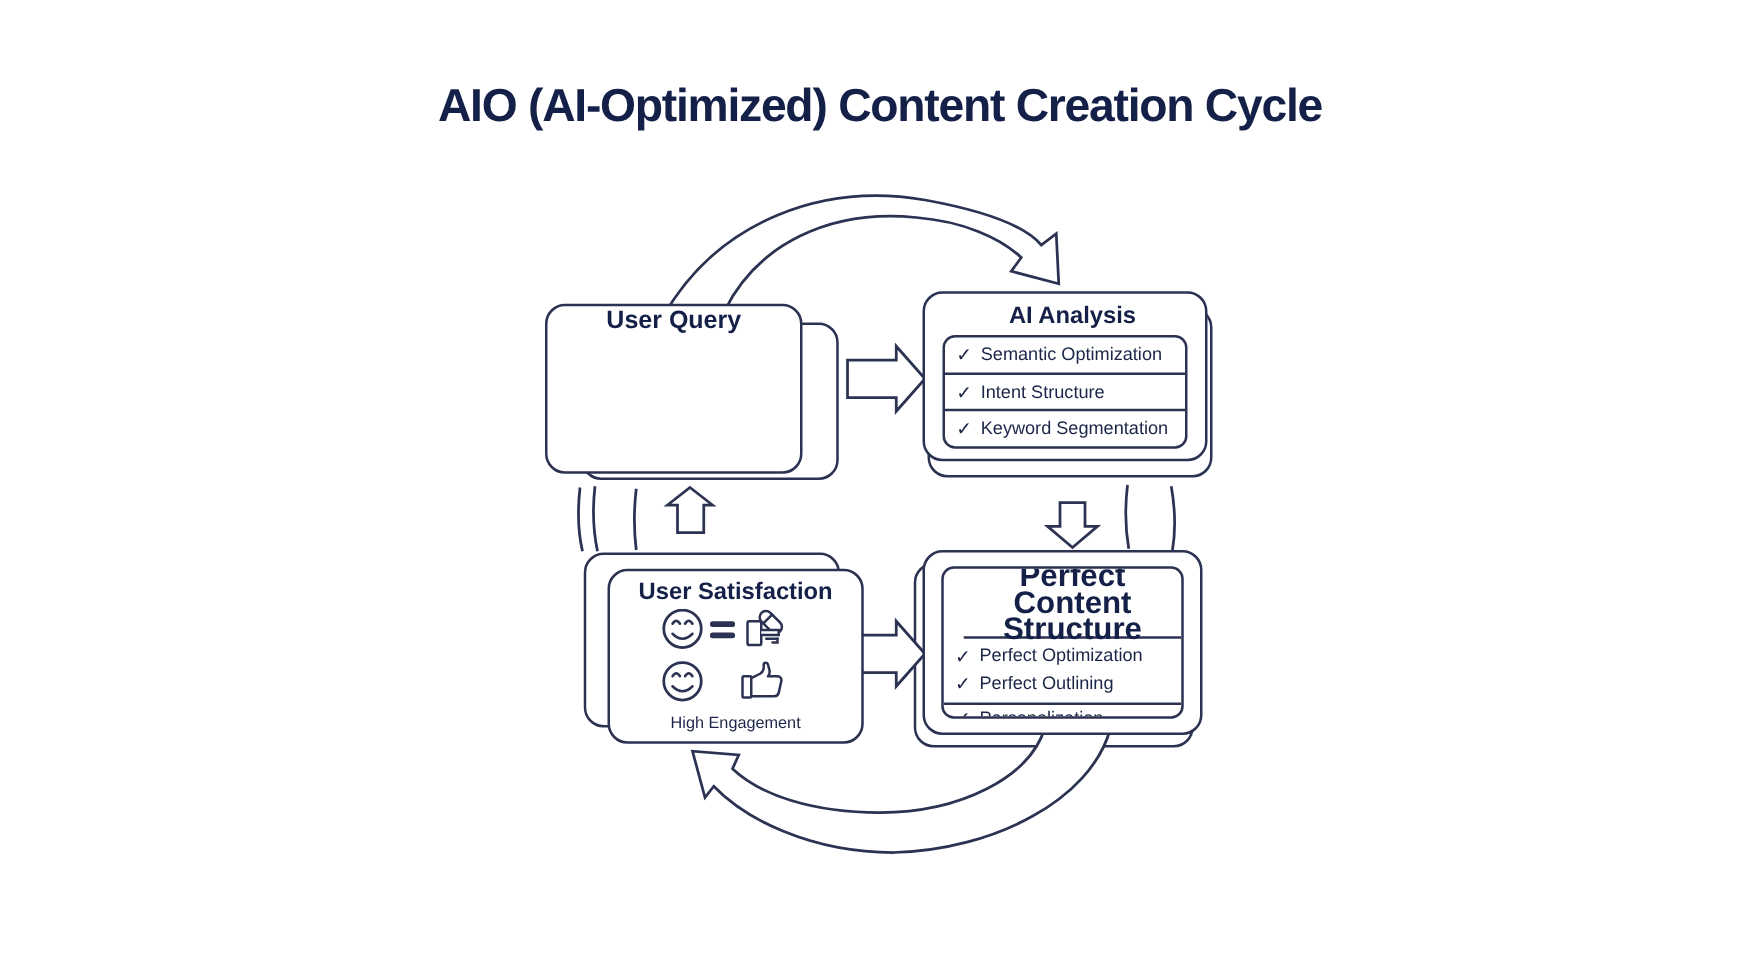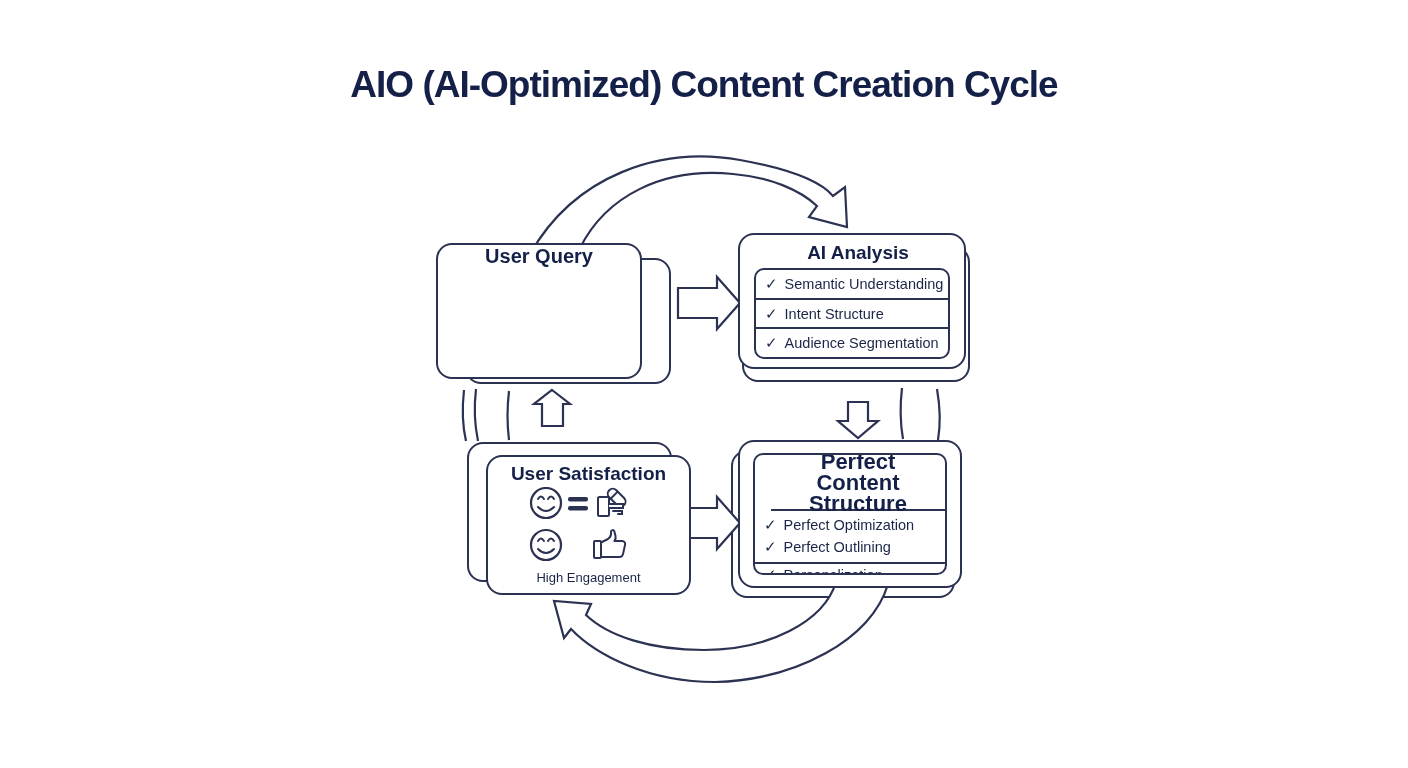--- a/index.html
+++ b/index.html
@@ -42,21 +42,21 @@
   .check-row + .check-row{border-top:2px solid var(--ink);}
   .check-glyph{font-size:15px;color:var(--text);}
   .pc-front{left:738px;top:440px;width:224px;height:148px;padding:11px 13px;display:flex;}
   .pc-back{left:731px;top:450px;width:224px;height:148px;}
   .pc-inner{
     flex:1;border:2px solid var(--ink);border-radius:10px;display:flex;flex-direction:column;
     box-sizing:border-box;background:#fff;overflow:hidden;
   }
   .pc-title{
     min-height:50px;display:flex;align-items:center;justify-content:center;text-align:center;
-    font-size:22px;font-weight:bold;line-height:21px;color:var(--heading);
+    font-size:25px;font-weight:bold;line-height:21px;color:var(--heading);
     border-bottom:2px solid var(--ink);padding:2px 14px;margin-left:16px;
   }
   .pc-row{display:flex;align-items:center;gap:7px;padding:2px 9px;font-size:14.5px;white-space:nowrap;}
   .pc-row.first{padding-top:5px;}
   .pc-row.divided{border-top:2px solid var(--ink);flex:1;margin-top:4px;}
   .us-front{left:450px;top:455px;width:205px;height:140px;margin-left:36px;}
   .us-back{left:467px;top:442px;width:205px;height:140px;}
   .us-title{margin-top:6px;font-size:19px;font-weight:bold;text-align:center;color:var(--heading);}
   .us-icons{position:absolute;left:36px;top:30px;}
   .us-caption{position:absolute;left:0;bottom:8px;width:100%;text-align:center;font-size:13px;color:var(--text);}
@@ -93,29 +93,29 @@
 
   <div class="card uq-front">
     <div class="node-title">User Query</div>
   </div>
 
   <div class="card ai-front">
     <div class="ai-head">AI Analysis</div>
     <div class="checklist">
       <div class="check-row">
         <span class="check-glyph">✓</span>
-        <span>Semantic Understanding</span>
+        <span>Semantic Optimization</span>
       </div>
       <div class="check-row">
         <span class="check-glyph">✓</span>
         <span>Intent Structure</span>
       </div>
       <div class="check-row">
         <span class="check-glyph">✓</span>
-        <span>Audience Segmentation</span>
+        <span>Keyword Segmentation</span>
       </div>
     </div>
   </div>
 
   <div class="card pc-front">
     <div class="pc-inner">
       <div class="pc-title">Perfect Content Structure</div>
       <div class="pc-row first">
         <span class="check-glyph">✓</span>
         <span>Perfect Optimization</span>

